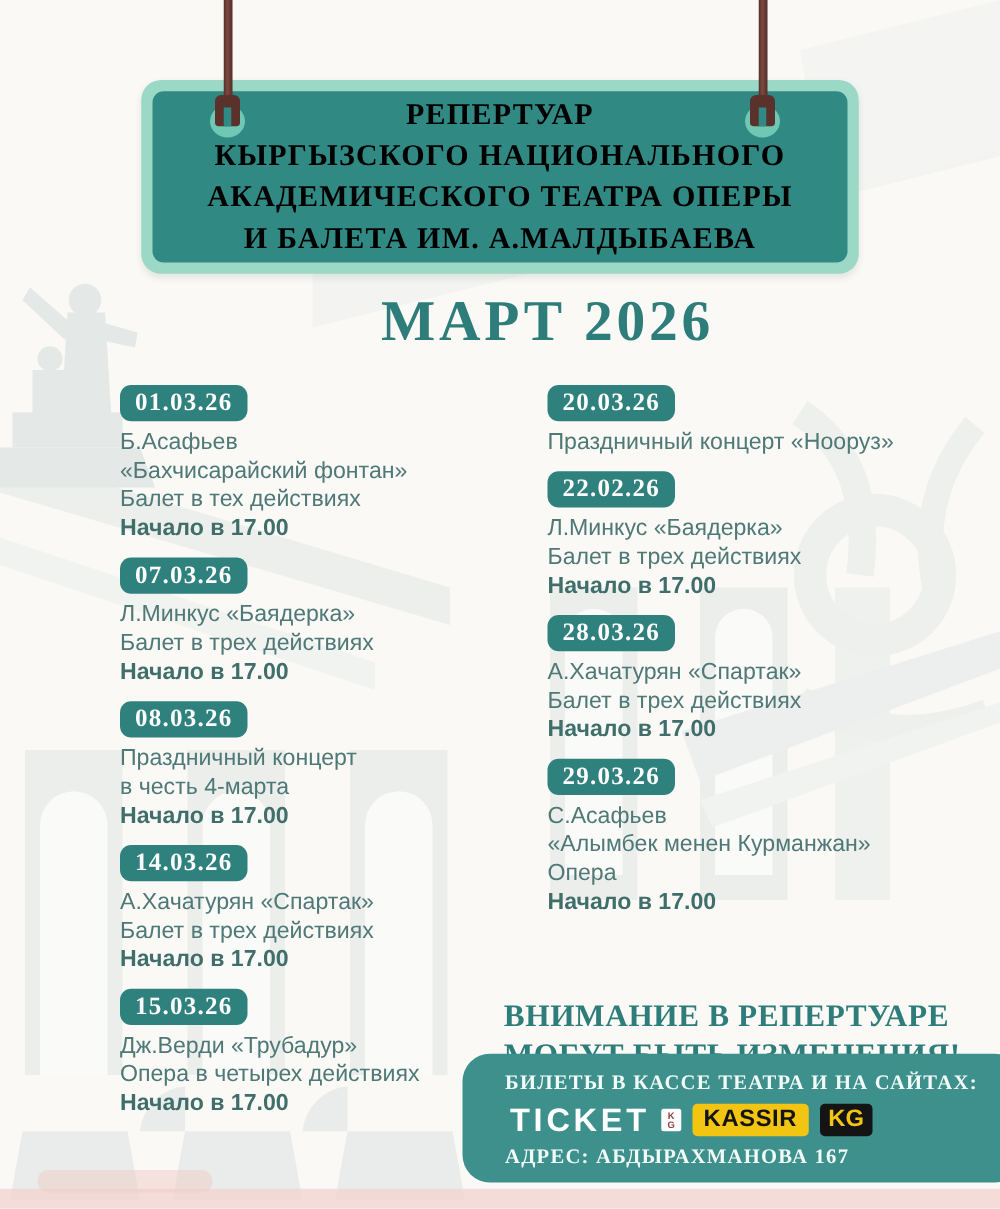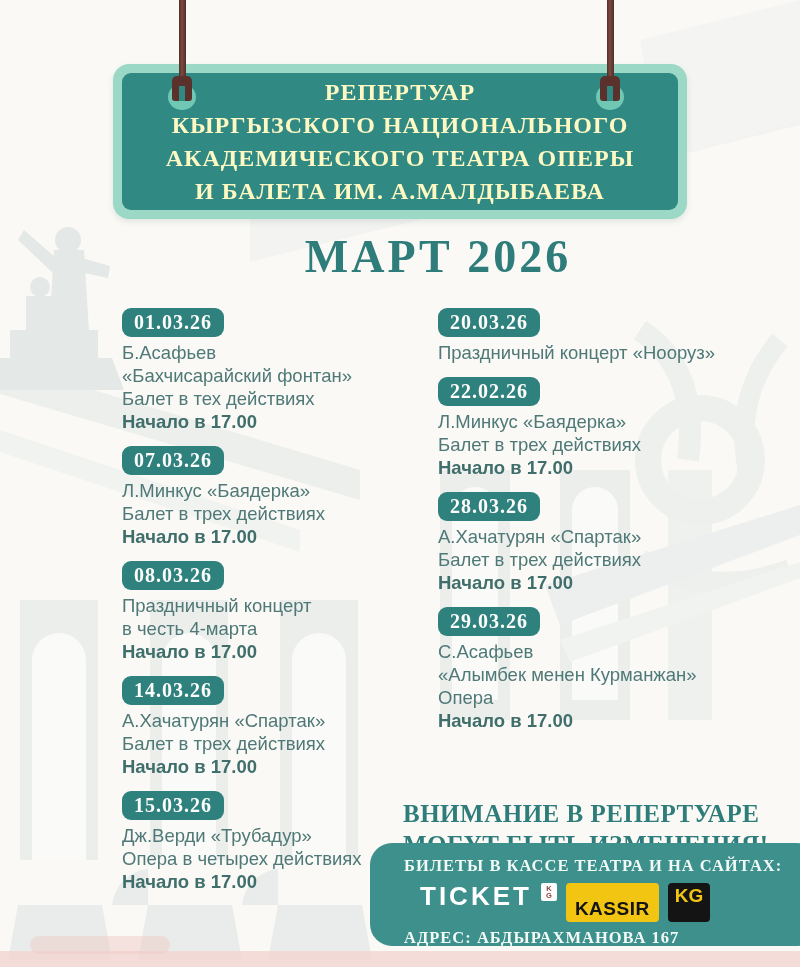--- a/index.html
+++ b/index.html
@@ -26,32 +26,32 @@
     position:absolute;left:113px;top:64px;width:574px;height:155px;
     background:var(--sign_border,#9bd8c6);border-radius:16px;padding:9px;box-sizing:border-box;z-index:2;
     box-shadow:0 3px 6px rgba(60,90,85,.12);
   }
   .sign-inner{
     width:100%;height:100%;background:var(--sign_teal,#318984);border-radius:9px;
     display:flex;flex-direction:column;justify-content:center;align-items:center;
   }
   .sign-line{
     font-family:"Liberation Serif","DejaVu Serif",serif;font-weight:700;
-    color:#fef9c3;font-size:24px;line-height:33px;letter-spacing:1px;white-space:nowrap;
+    color:#000000;font-size:24px;line-height:33px;letter-spacing:1px;white-space:nowrap;
   }
 
   .month{
     position:absolute;left:0;top:230px;width:100%;margin:0;text-align:center;z-index:2;
     font-family:"Liberation Serif","DejaVu Serif",serif;font-weight:700;
     font-size:46px;letter-spacing:3px;color:var(--accent_text,#2e7d7a);padding-left:38px;
   }
 
   
   .col{position:absolute;top:308px;z-index:2;}
-  .col-left{left:122px;width:315px;}
+  .col-left{left:96px;width:315px;}
   .col-right{left:438px;width:350px;}
   .event{margin-bottom:13px;}
   .date-badge{
     display:inline-block;background:var(--teal_badge,#2f817d);color:#fcfdfc;
     font-family:"Liberation Serif","DejaVu Serif",serif;font-weight:700;
     font-size:20px;line-height:24px;padding:2px 12px 3px;border-radius:9px;letter-spacing:1px;
     margin-bottom:4px;
   }
   .event-line{font-size:18.5px;line-height:23px;color:var(--body_text,#4f7977);}
   .event-time{font-size:18.5px;line-height:23px;font-weight:700;color:var(--time_text,#3f6e6b);}
@@ -66,30 +66,30 @@
   
   .footer-box{
     position:absolute;left:370px;top:843px;width:448px;height:103px;z-index:2;
     background:var(--footer_teal,#3d908c);border-radius:22px;box-sizing:border-box;
     padding:13px 18px 10px 34px;
   }
   .footer-line{
     font-family:"Liberation Serif","DejaVu Serif",serif;font-weight:700;
     font-size:16.5px;line-height:20px;color:#f2faf7;letter-spacing:1px;white-space:nowrap;
   }
-  .logo-row{display:flex;gap:9px;margin:7px 16px 6px;}
+  .logo-row{display:flex;align-items:center;gap:9px;margin:7px 4px 6px;}
   .ticket-word{font-weight:800;font-size:26px;color:#ffffff;letter-spacing:3px;line-height:26px;}
   .ticket-kg{
     width:16px;height:18px;background:#fdfdfd;border-radius:2px;
     display:flex;flex-direction:column;align-items:center;justify-content:center;
     color:#8f4040;font-weight:800;font-size:7.5px;line-height:7.5px;
   }
   .kassir-word{
     background:var(--kassir_yellow,#f3c513);color:#141414;font-weight:800;font-size:19px;line-height:19px;
-    padding:16px 9px 4px;border-radius:4px;letter-spacing:.5px;
+    padding:3px 9px 4px;border-radius:4px;letter-spacing:.5px;
   }
   .kassir-kg{
     background:#141414;color:var(--kassir_yellow,#f3c513);font-weight:800;font-size:19px;line-height:19px;
     padding:3px 7px 4px;border-radius:4px;
   }
 </style>
 </head>
 <body>
 
 <div class="poster">

